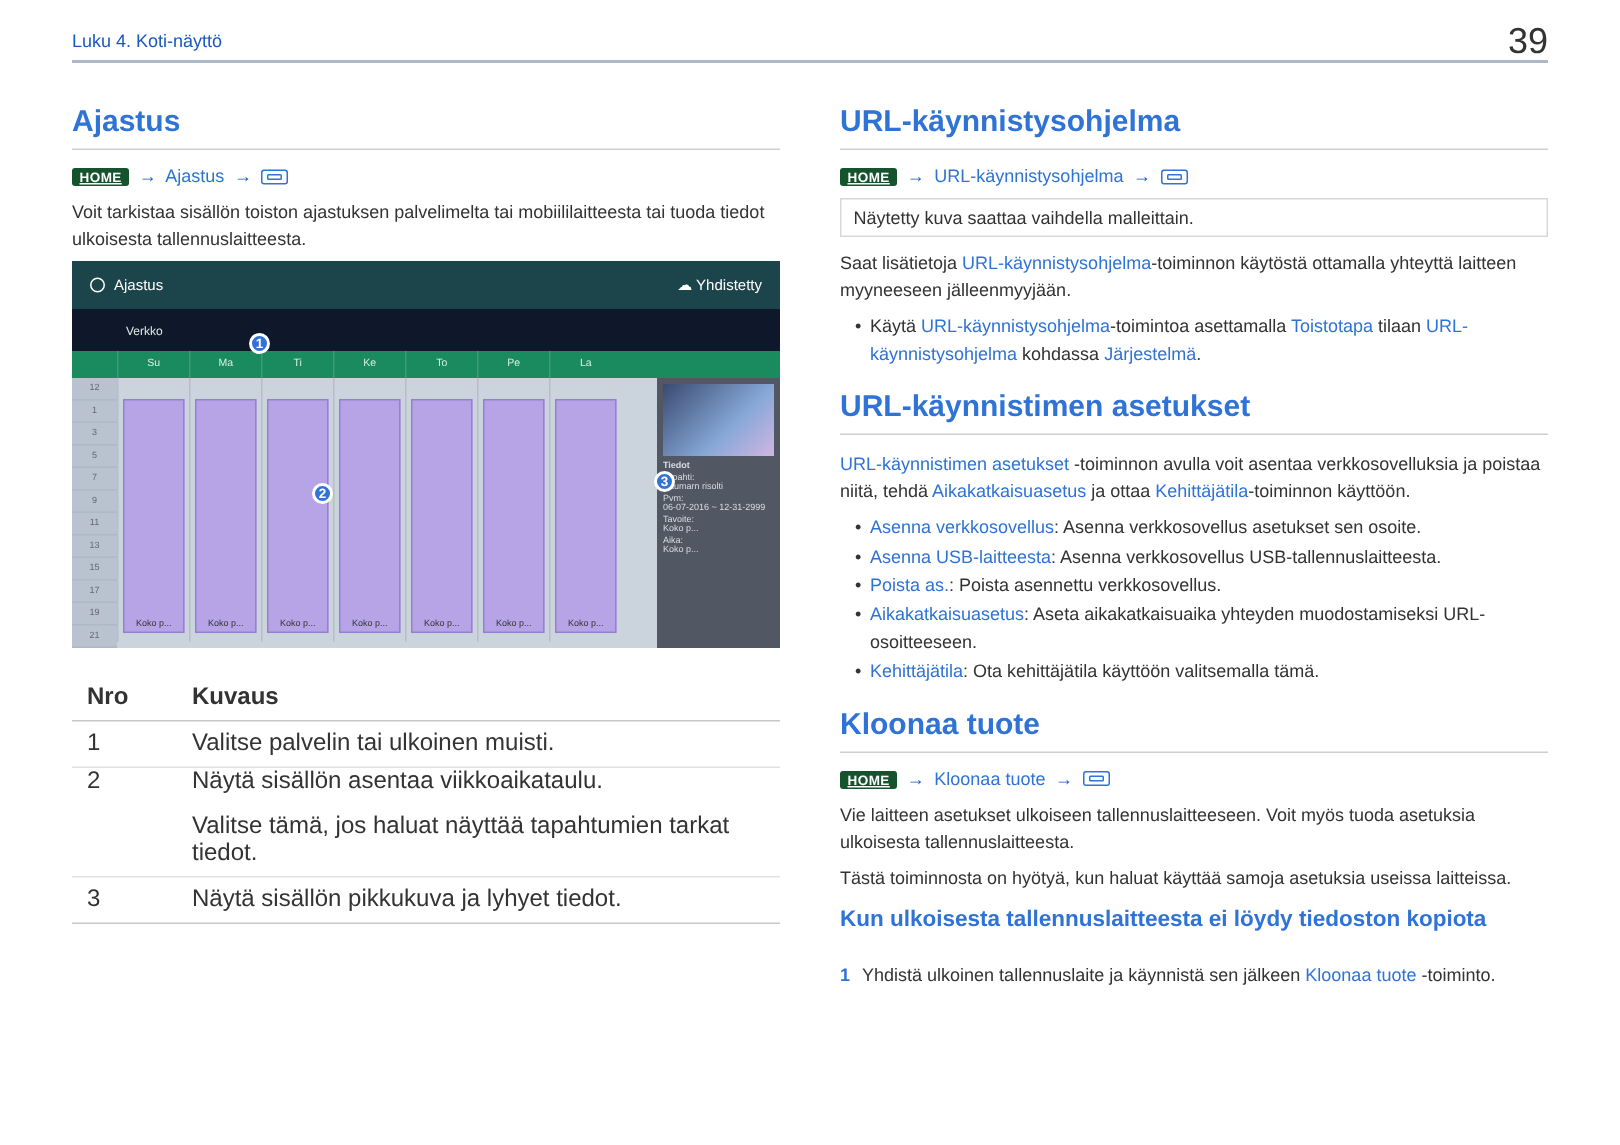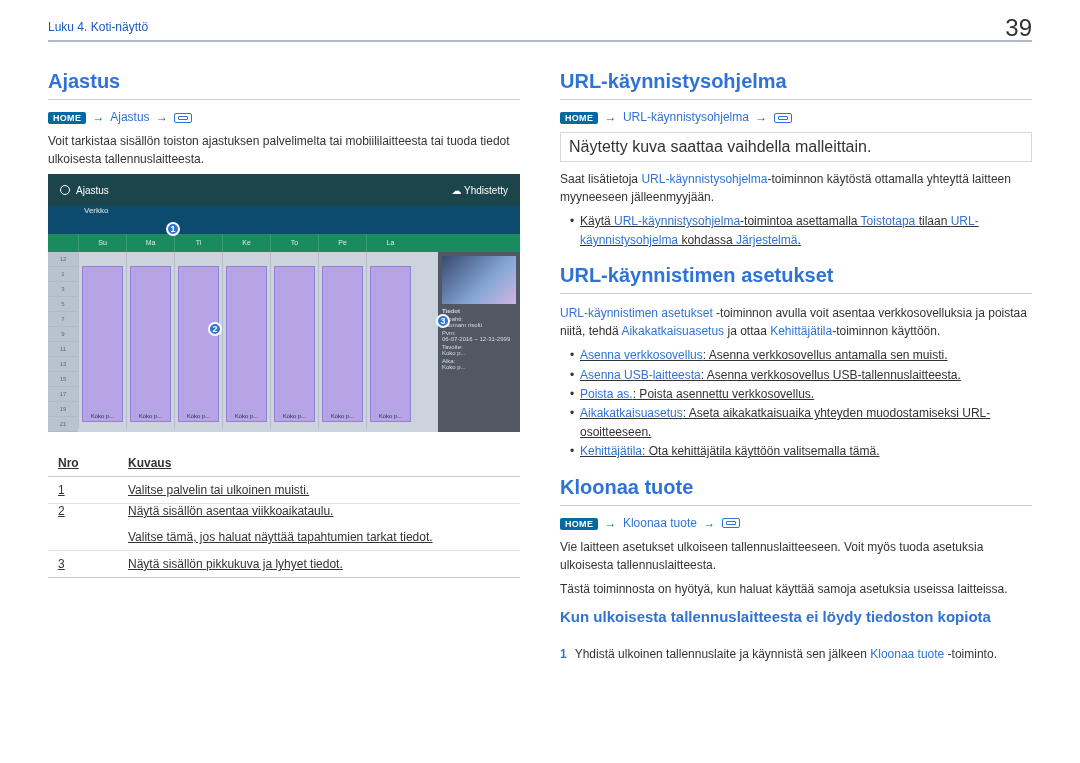--- a/index.html
+++ b/index.html
@@ -47,27 +47,28 @@
   .section-rule {
     border: none;
     border-top: 1px solid #cfcfcf;
     margin-bottom: 10px;
   }
   .home-path {
     margin-bottom: 8px;
   }
   .home-badge {
     display: inline-block;
-    background: #0369a1;
+    background: #14532d;
     color: #fff;
     font-size: 9px;
     padding: 1px 5px;
     border-radius: 2px;
     font-weight: bold;
     letter-spacing: 0.3px;
+    text-decoration: underline;
   }
   .arrow { color: #1a58c1; margin: 0 3px; }
   .path-link { color: #2f73d6; }
   .enter-icon {
     display: inline-block;
     border: 1px solid #2f73d6;
     border-radius: 2px;
     width: 18px;
     height: 10px;
     position: relative;
@@ -82,27 +83,26 @@
   }
   p.body-text {
     color: #333;
     line-height: 1.5;
     margin-bottom: 6px;
   }
   .note-box {
     border: 1px solid #d8d8d8;
     padding: 5px 8px;
     margin-bottom: 8px;
-    font-size: 16px;
+    font-size: 12px;
   }
   ul.bullet-list {
     list-style: none;
     padding-left: 10px;
     margin-bottom: 6px;
-    text-decoration: underline;
   }
   ul.bullet-list li {
     position: relative;
     padding-left: 10px;
     line-height: 1.6;
   }
   ul.bullet-list li::before {
     content: "•";
     position: absolute;
     left: 0;
@@ -126,26 +126,26 @@
     display: flex;
     align-items: center;
     padding: 0 12px;
     justify-content: space-between;
   }
   .tv-topbar-left { display: flex; align-items: center; gap: 6px; }
   .tv-topbar .tv-clock-icon {
     width: 10px; height: 10px; border: 1px solid #fff; border-radius: 50%;
   }
   .tv-row2 {
-    background: #0c4a6e;
+    background: #0f172a;
     height: 28px;
     color: #dfeee6;
     font-size: 8px;
     display: flex;
-    align-items: flex-start;
+    align-items: center;
     padding-left: 36px;
     gap: 6px;
   }
   .tv-row3 {
     background: #1a8a5f;
     height: 18px;
     display: flex;
     font-size: 7px;
     color: #d7f0e4;
   }
@@ -207,22 +207,21 @@
     color: #fff;
     font-size: 9px;
     font-weight: bold;
     display: flex; align-items: center; justify-content: center;
     z-index: 5;
   }
   
   table.desc-table {
     width: 100%;
     border-collapse: collapse;
-    font-size: 12px;
-    text-decoration: underline;
+    font-size: 16px;
   }
   table.desc-table th {
     background: #fff;
     text-align: left;
     padding: 6px 10px;
     border-bottom: 1px solid #c8c8c8;
     font-weight: 700;
   }
   table.desc-table th:first-child { width: 70px; }
   table.desc-table td {
@@ -406,21 +405,21 @@
         <span>Käytä </span><span class="inline-link">URL-käynnistysohjelma</span><span>-toimintoa asettamalla </span><span class="inline-link">Toistotapa</span><span> tilaan </span><span class="inline-link">URL-käynnistysohjelma</span><span> kohdassa </span><span class="inline-link">Järjestelmä</span><span>.</span>
       </li>
     </ul>
 
     <h2 class="section-title" style="margin-top:14px">URL-käynnistimen asetukset</h2>
     <hr class="section-rule">
     <p class="body-text">
       <span class="inline-link">URL-käynnistimen asetukset</span><span> -toiminnon avulla voit asentaa verkkosovelluksia ja poistaa niitä, tehdä </span><span class="inline-link">Aikakatkaisuasetus</span><span> ja ottaa </span><span class="inline-link">Kehittäjätila</span><span>-toiminnon käyttöön.</span>
     </p>
     <ul class="bullet-list">
-      <li><span class="inline-link">Asenna verkkosovellus</span><span>: Asenna verkkosovellus antamalla sen muisti.</span></li>
+      <li><span class="inline-link">Asenna verkkosovellus</span><span>: Asenna verkkosovellus asetukset sen osoite.</span></li>
       <li><span class="inline-link">Asenna USB-laitteesta</span><span>: Asenna verkkosovellus USB-tallennuslaitteesta.</span></li>
       <li><span class="inline-link">Poista as.</span><span>: Poista asennettu verkkosovellus.</span></li>
       <li><span class="inline-link">Aikakatkaisuasetus</span><span>: Aseta aikakatkaisuaika yhteyden muodostamiseksi URL-osoitteeseen.</span></li>
       <li><span class="inline-link">Kehittäjätila</span><span>: Ota kehittäjätila käyttöön valitsemalla tämä.</span></li>
     </ul>
 
     <h2 class="section-title" style="margin-top:14px">Kloonaa tuote</h2>
     <hr class="section-rule">
     <div class="home-path">
       <span class="home-badge">HOME</span>

